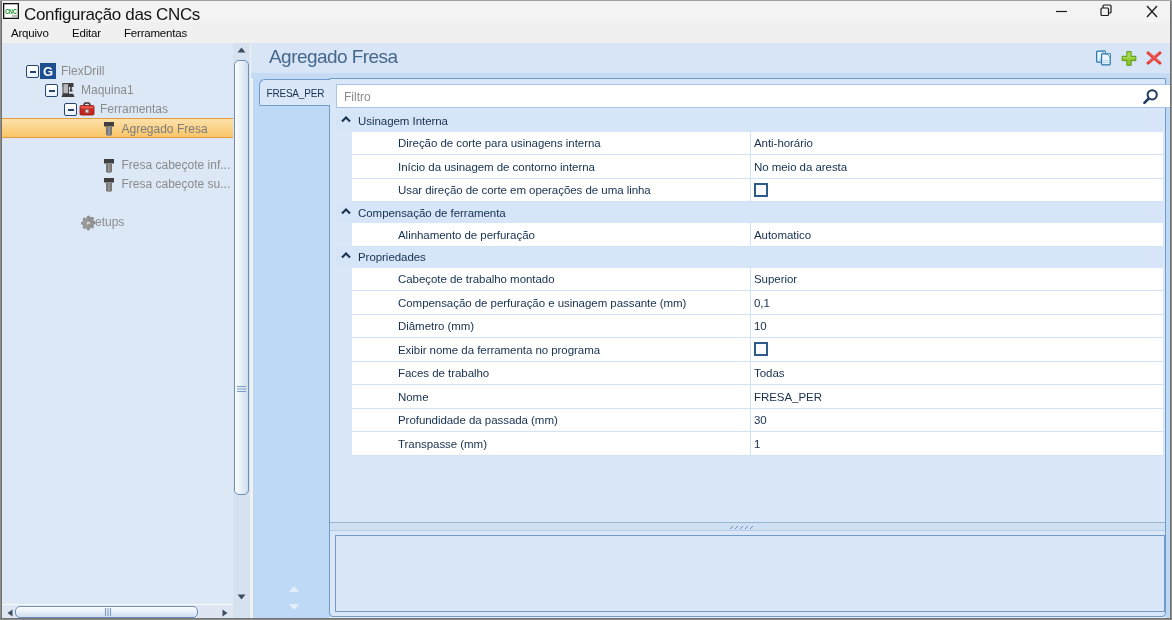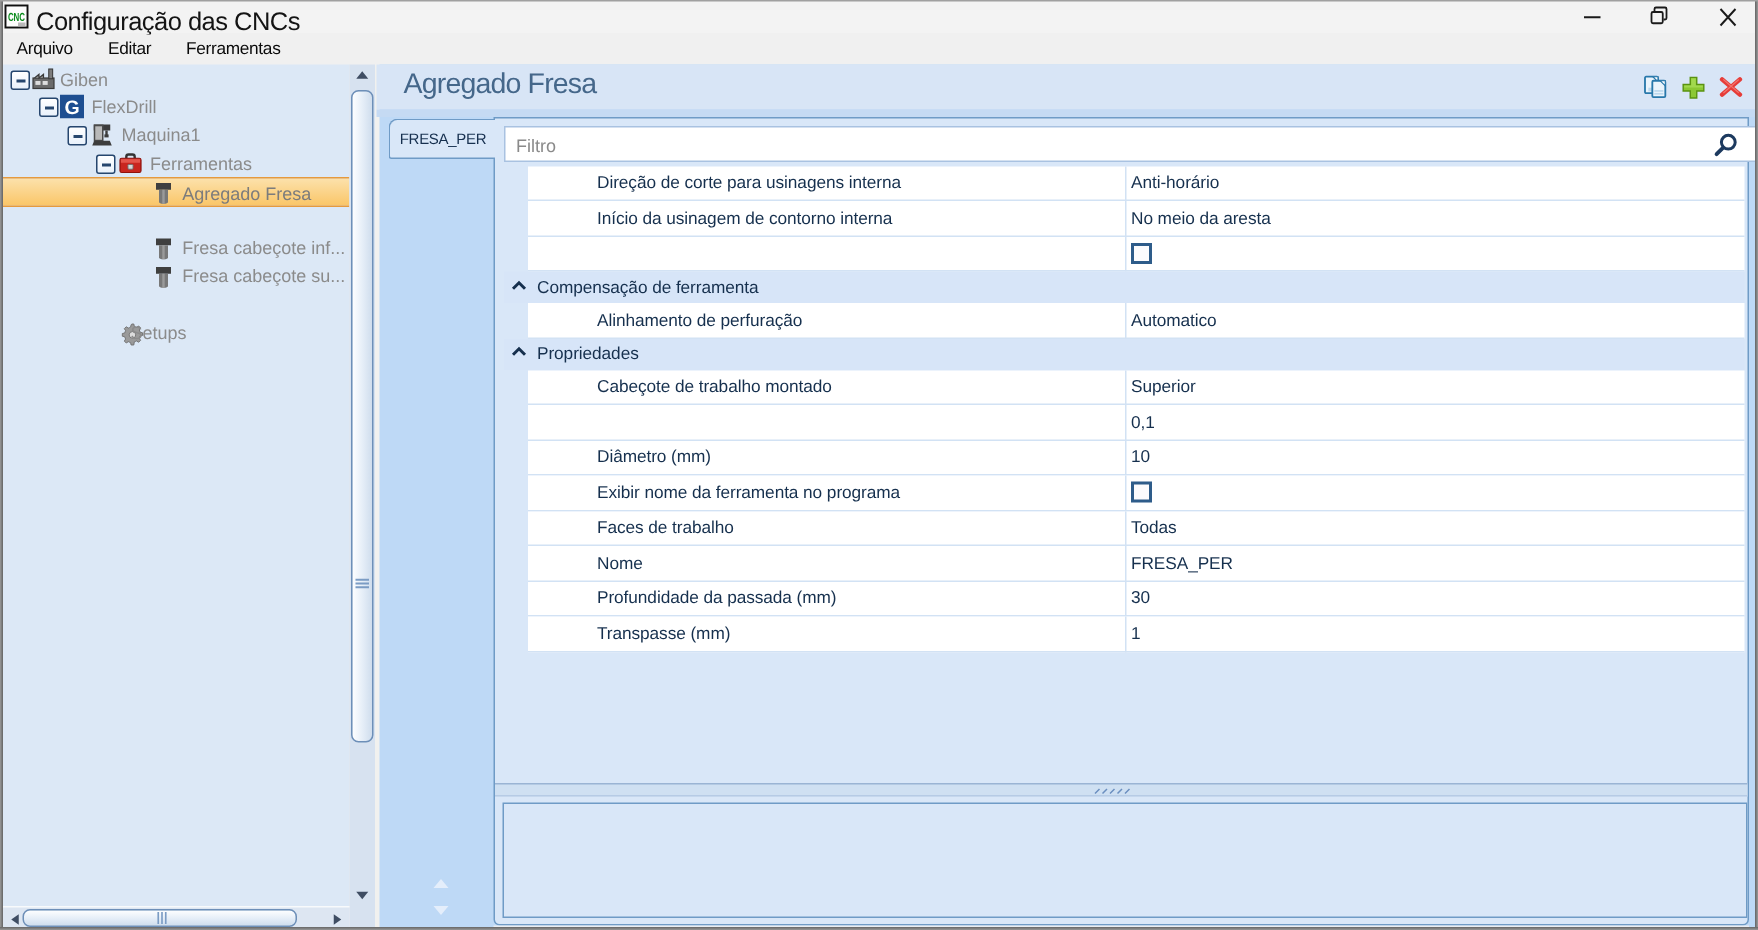--- a/index.html
+++ b/index.html
@@ -83,31 +83,20 @@
   </svg>
   <div class="abs" id="menubar">
     <span style="left:9px">Arquivo</span>
     <span style="left:70px">Editar</span>
     <span style="left:122px">Ferramentas</span>
   </div>
 
   <div class="abs" id="tree">
     <div id="selrow"></div>
 
-    <div class="trow" style="top:1px">
-      <div class="expbox" style="left:5px"></div>
-      <svg class="ticon" style="left:19px" viewBox="0 0 16 16">
-        <rect x="1" y="7" width="14" height="7" fill="#6b6b6b" stroke="#3a3a3a" stroke-width="0.8"></rect>
-        <rect x="11.5" y="1" width="2.6" height="6.5" fill="#7d7d7d" stroke="#3a3a3a" stroke-width="0.7"></rect>
-        <path d="M2 7 L5 4.5 L5 7 L8 4.5 L8 7" fill="#888" stroke="#3a3a3a" stroke-width="0.8"></path>
-        <rect x="2.6" y="9" width="3.4" height="2.6" fill="#ddd"></rect>
-        <rect x="7.4" y="9" width="3.4" height="2.6" fill="#ddd"></rect>
-      </svg>
-      <span class="lbl" style="left:38px">Giben</span>
-    </div>
 
     <div class="trow" style="top:19px">
       <div class="expbox" style="left:24px"></div>
       <svg class="ticon" style="left:38px" viewBox="0 0 16 16">
         <rect x="0" y="0" width="16" height="16" fill="#1d4e91"></rect>
         <text x="8" y="13" font-size="13" font-weight="bold" fill="#fff" text-anchor="middle" font-family="Liberation Sans">G</text>
       </svg>
       <span class="lbl" style="left:59px">FlexDrill</span>
     </div>
 
@@ -238,36 +227,43 @@
   <div class="abs" id="botstrip"></div>
   <div class="abs" id="tab">
       <span>FRESA_PER</span>
     </div>
 
   <div class="abs" id="filter">
       <span>Filtro</span>
     </div>
 
   <div class="abs" id="grid">
+    <div class="sec">
+        <svg class="caret" viewBox="0 0 12 9">
+          <path d="M2 6.5 L6 2.5 L10 6.5" fill="none" stroke="#16304e" stroke-width="2"></path>
+        </svg>
+        <span class="t">Usinagem Interna</span>
+      </div>
     <div class="row">
         <div class="cells">
           <span class="name">Direção de corte para usinagens interna</span>
           <div class="vline"></div>
           <span class="val">Anti-horário</span>
         </div>
       </div>
     <div class="row">
         <div class="cells">
           <span class="name">Início da usinagem de contorno interna</span>
           <div class="vline"></div>
           <span class="val">No meio da aresta</span>
         </div>
       </div>
     <div class="row">
         <div class="cells">
+          <span class="name">Usar direção de corte em operações de uma linha</span>
           <div class="vline"></div>
           <div class="cbx"></div>
         </div>
       </div>
     <div class="sec">
         <svg class="caret" viewBox="0 0 12 9">
           <path d="M2 6.5 L6 2.5 L10 6.5" fill="none" stroke="#16304e" stroke-width="2"></path>
         </svg>
         <span class="t">Compensação de ferramenta</span>
       </div>
@@ -286,20 +282,21 @@
       </div>
     <div class="row">
         <div class="cells">
           <span class="name">Cabeçote de trabalho montado</span>
           <div class="vline"></div>
           <span class="val">Superior</span>
         </div>
       </div>
     <div class="row">
         <div class="cells">
+          <span class="name">Compensação de perfuração e usinagem passante (mm)</span>
           <div class="vline"></div>
           <span class="val">0,1</span>
         </div>
       </div>
     <div class="row">
         <div class="cells">
           <span class="name">Diâmetro (mm)</span>
           <div class="vline"></div>
           <span class="val">10</span>
         </div>

